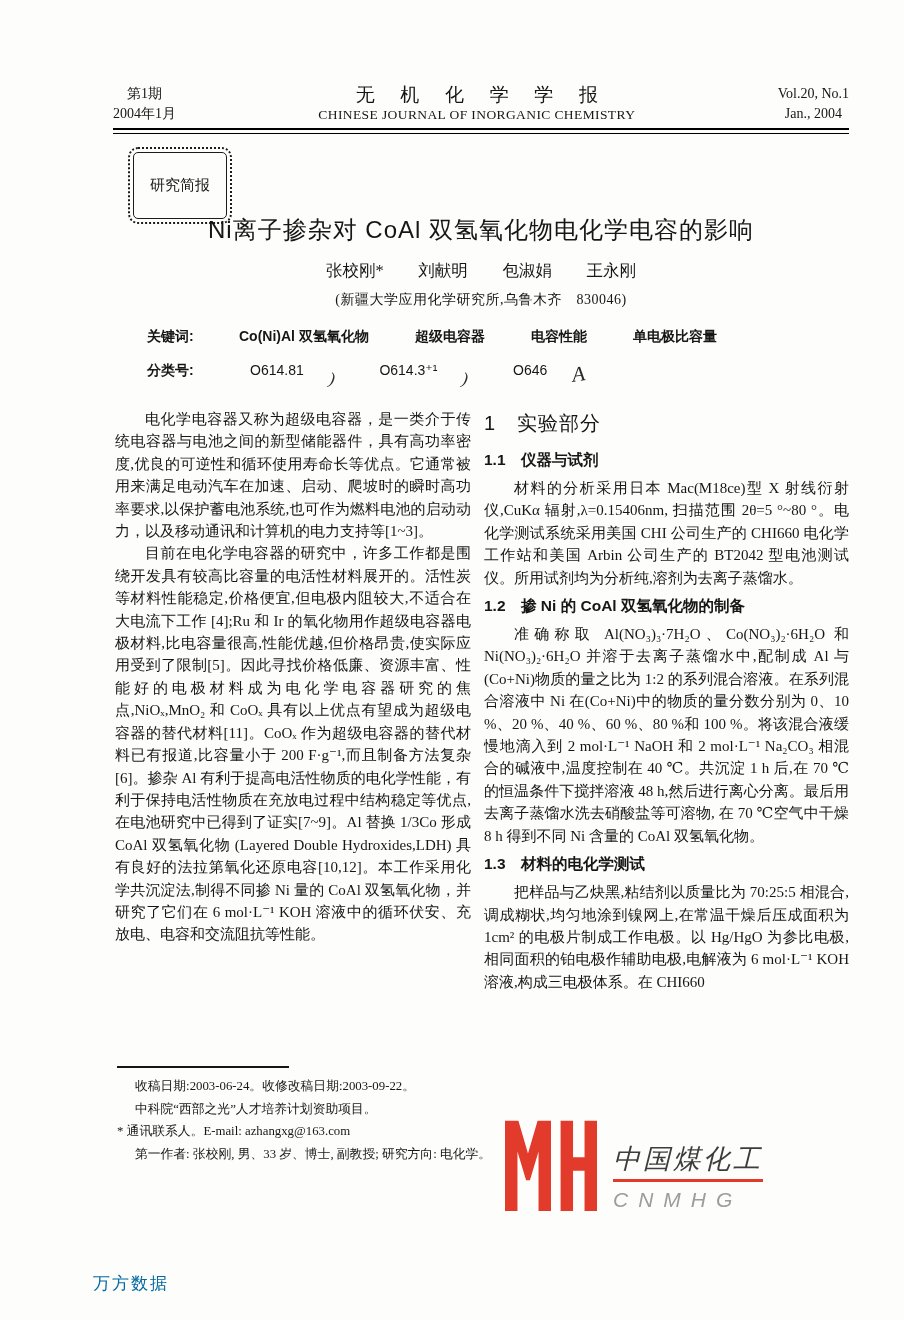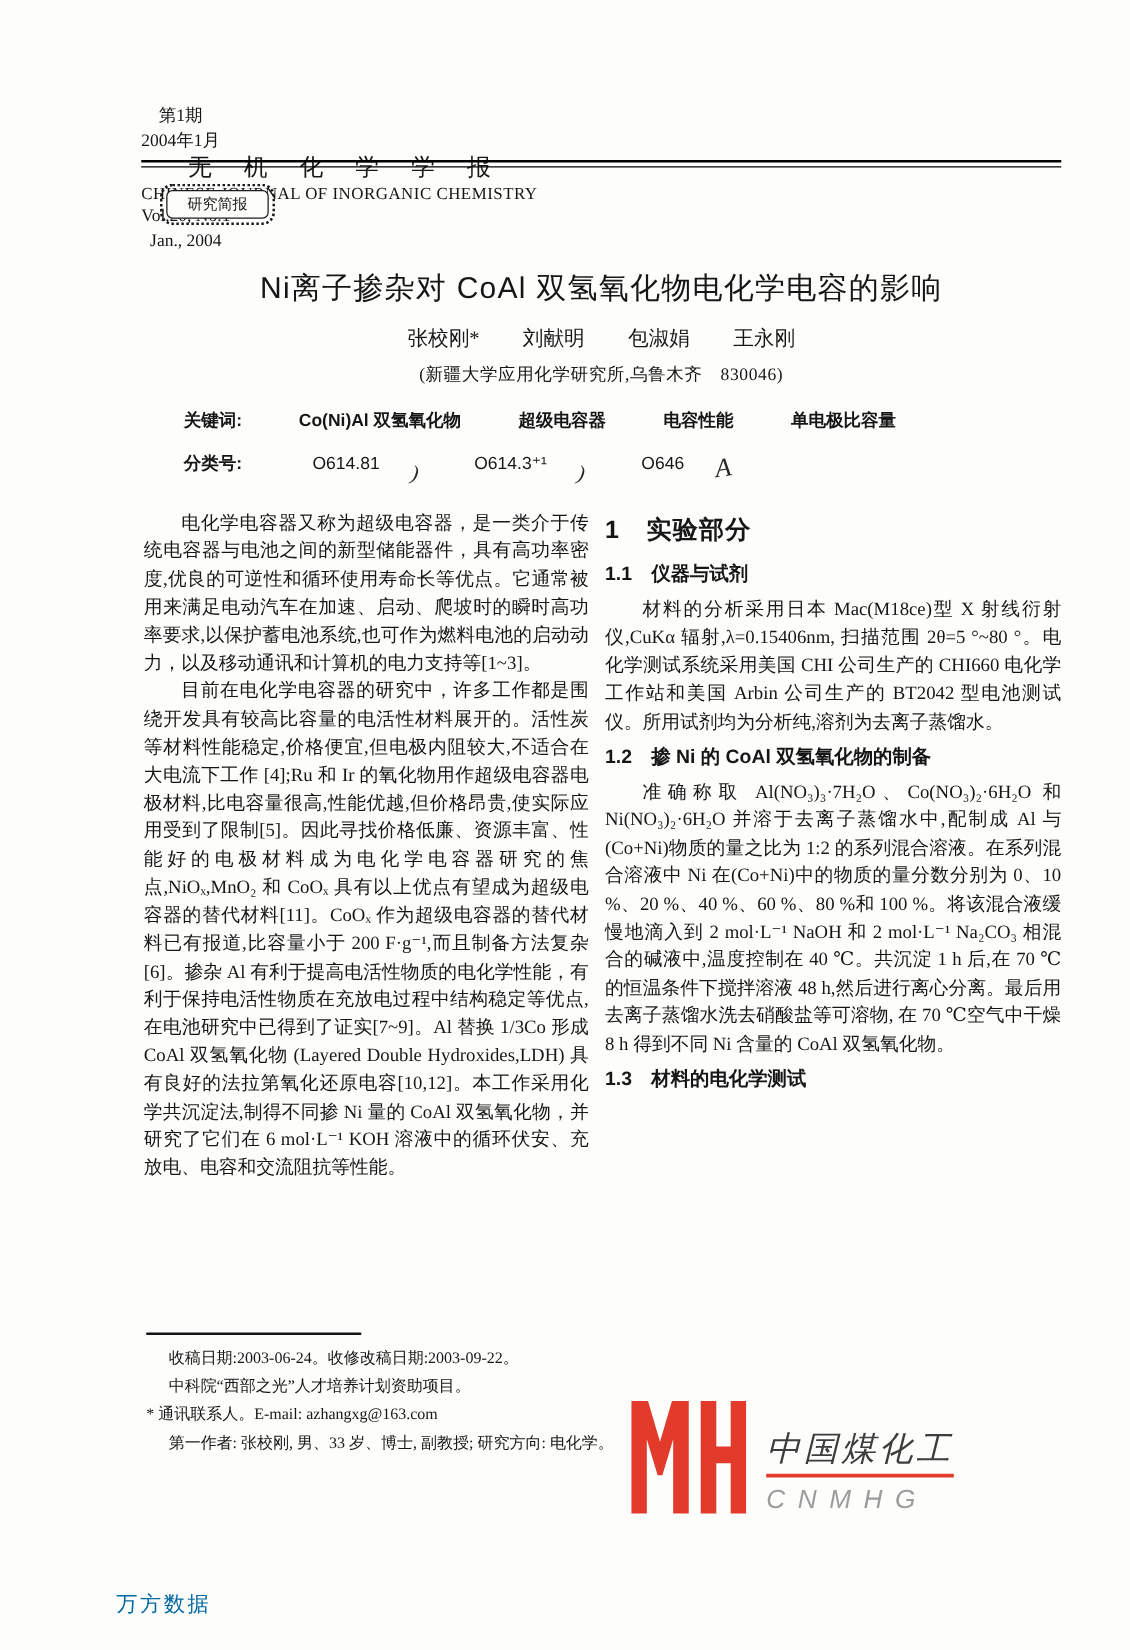--- a/index.html
+++ b/index.html
@@ -4,28 +4,28 @@
 <style>
   html,body{margin:0;padding:0;}
   body{
     width:904px;height:1320px;position:relative;
     background:#fdfdfc;color:#161616;
     font-family:"Liberation Serif","DejaVu Serif",serif;
     overflow:hidden;
   }
   .abs{position:absolute;}
   
-  .masthead{top:84px;left:113px;width:736px;display:flex;justify-content:space-between;align-items:flex-start;flex-direction:column;}
+  .masthead{top:84px;left:113px;width:736px;display:flex;justify-content:space-between;align-items:flex-start;}
   .mh-side{font-size:14px;line-height:20px;text-align:center;white-space:nowrap;}
   .mh-center{text-align:center;flex:1;}
   .mh-zh{font-size:19px;letter-spacing:1.35em;margin-left:1.35em;line-height:22px;}
   .mh-en{font-size:13.5px;letter-spacing:.4px;line-height:18px;}
   .rule-double{top:128px;left:113px;width:736px;height:3px;border-top:2.5px solid #000;border-bottom:1.5px solid #000;}
   
-  .badge{top:152px;left:133px;padding:2px 16px;font-size:12px;
+  .badge{top:152px;left:133px;padding:23px 16px;font-size:15px;
     border:1.5px solid #1c1c1c;border-radius:5px;outline:2px dotted #1c1c1c;outline-offset:3px;
     background:#fdfdfc;}
   .title{top:198px;left:113px;width:736px;text-align:center;font-size:24px;font-weight:400;
     font-family:"Liberation Sans","DejaVu Sans",sans-serif;letter-spacing:1px;}
   .authors{top:260px;left:113px;width:736px;display:flex;justify-content:center;gap:2.1em;font-size:16.5px;}
   .affil{top:291px;left:113px;width:736px;text-align:center;font-size:14px;letter-spacing:.5px;}
   
   .meta-row{left:147px;display:flex;align-items:baseline;font-family:"Liberation Sans","DejaVu Sans",sans-serif;}
   .kw-row{top:328px;}
   .clc-row{top:356px;gap:11px;}
@@ -33,21 +33,21 @@
   .kw-item{font-weight:700;font-size:14px;margin-right:46px;}
   .clc-code{font-size:14px;margin-right:14px;}
   .hand-mark{font-family:"Liberation Serif",serif;font-style:italic;font-size:17px;color:#2a2a2a;
     display:inline-block;transform:translateY(9px) rotate(10deg);margin-right:34px;}
   .hand-mark.big{font-size:21px;transform:translateY(6px) rotate(-8deg);}
   
   .columns{top:408px;left:115px;width:734px;display:flex;gap:13px;}
   .col-left{width:356px;}
   .col-right{width:365px;}
   p.body{font-size:15px;line-height:22.4px;text-align:justify;text-indent:2em;margin:0;}
-  h2.sec{font-family:"Liberation Sans","DejaVu Sans",sans-serif;font-size:20px;font-weight:700;
+  h2.sec{font-family:"Liberation Sans","DejaVu Sans",sans-serif;font-size:20px;font-weight:400;
     margin:2px 0 12px 0;letter-spacing:1px;}
   h3.subsec{font-family:"Liberation Sans","DejaVu Sans",sans-serif;font-size:15.5px;font-weight:700;
     margin:6px 0 6px 0;line-height:22px;}
   
   .footnote{top:1066px;left:117px;width:430px;font-size:12.8px;line-height:22.5px;}
   .fn-rule{width:172px;border-top:2px solid #151515;margin:0 0 7px 0;}
   .fn-indent{padding-left:1.4em;}
   
   .logo{top:1112px;left:505px;display:flex;align-items:flex-end;font-style:italic;}
   .logo-text{margin-left:16px;font-family:"Liberation Sans","DejaVu Sans",sans-serif;}
@@ -114,20 +114,21 @@
     <p class="body">电化学电容器又称为超级电容器，是一类介于传统电容器与电池之间的新型储能器件，具有高功率密度,优良的可逆性和循环使用寿命长等优点。它通常被用来满足电动汽车在加速、启动、爬坡时的瞬时高功率要求,以保护蓄电池系统,也可作为燃料电池的启动动力，以及移动通讯和计算机的电力支持等[1~3]。</p>
     <p class="body">目前在电化学电容器的研究中，许多工作都是围绕开发具有较高比容量的电活性材料展开的。活性炭等材料性能稳定,价格便宜,但电极内阻较大,不适合在大电流下工作 [4];Ru 和 Ir 的氧化物用作超级电容器电极材料,比电容量很高,性能优越,但价格昂贵,使实际应用受到了限制[5]。因此寻找价格低廉、资源丰富、性能好的电极材料成为电化学电容器研究的焦点,NiOₓ,MnO₂ 和 CoOₓ 具有以上优点有望成为超级电容器的替代材料[11]。CoOₓ 作为超级电容器的替代材料已有报道,比容量小于 200 F·g⁻¹,而且制备方法复杂[6]。掺杂 Al 有利于提高电活性物质的电化学性能，有利于保持电活性物质在充放电过程中结构稳定等优点,在电池研究中已得到了证实[7~9]。Al 替换 1/3Co 形成 CoAl 双氢氧化物 (Layered Double Hydroxides,LDH) 具有良好的法拉第氧化还原电容[10,12]。本工作采用化学共沉淀法,制得不同掺 Ni 量的 CoAl 双氢氧化物，并研究了它们在 6 mol·L⁻¹ KOH 溶液中的循环伏安、充放电、电容和交流阻抗等性能。</p>
   </div>
   <div class="col-right">
     <h2 class="sec">1　实验部分</h2>
     <h3 class="subsec">1.1　仪器与试剂</h3>
     <p class="body">材料的分析采用日本 Mac(M18ce)型 X 射线衍射仪,CuKα 辐射,λ=0.15406nm, 扫描范围 2θ=5 °~80 °。电化学测试系统采用美国 CHI 公司生产的 CHI660 电化学工作站和美国 Arbin 公司生产的 BT2042 型电池测试仪。所用试剂均为分析纯,溶剂为去离子蒸馏水。</p>
     <h3 class="subsec">1.2　掺 Ni 的 CoAl 双氢氧化物的制备</h3>
     <p class="body">准确称取 Al(NO₃)₃·7H₂O、Co(NO₃)₂·6H₂O 和 Ni(NO₃)₂·6H₂O 并溶于去离子蒸馏水中,配制成 Al 与(Co+Ni)物质的量之比为 1:2 的系列混合溶液。在系列混合溶液中 Ni 在(Co+Ni)中的物质的量分数分别为 0、10 %、20 %、40 %、60 %、80 %和 100 %。将该混合液缓慢地滴入到 2 mol·L⁻¹ NaOH 和 2 mol·L⁻¹ Na₂CO₃ 相混合的碱液中,温度控制在 40 ℃。共沉淀 1 h 后,在 70 ℃的恒温条件下搅拌溶液 48 h,然后进行离心分离。最后用去离子蒸馏水洗去硝酸盐等可溶物, 在 70 ℃空气中干燥 8 h 得到不同 Ni 含量的 CoAl 双氢氧化物。</p>
     <h3 class="subsec">1.3　材料的电化学测试</h3>
+    <p class="body">把样品与乙炔黑,粘结剂以质量比为 70:25:5 相混合,调成糊状,均匀地涂到镍网上,在常温干燥后压成面积为 1cm² 的电极片制成工作电极。以 Hg/HgO 为参比电极,相同面积的铂电极作辅助电极,电解液为 6 mol·L⁻¹ KOH 溶液,构成三电极体系。在 CHI660</p>
   </div>
 </div>
 
 <div class="abs footnote">
   <div class="fn-rule"></div>
   <div class="fn-indent">收稿日期:2003-06-24。收修改稿日期:2003-09-22。</div>
   <div class="fn-indent">中科院“西部之光”人才培养计划资助项目。</div>
   <div>* 通讯联系人。E-mail: azhangxg@163.com</div>
   <div class="fn-indent">第一作者: 张校刚, 男、33 岁、博士, 副教授; 研究方向: 电化学。</div>
 </div>

